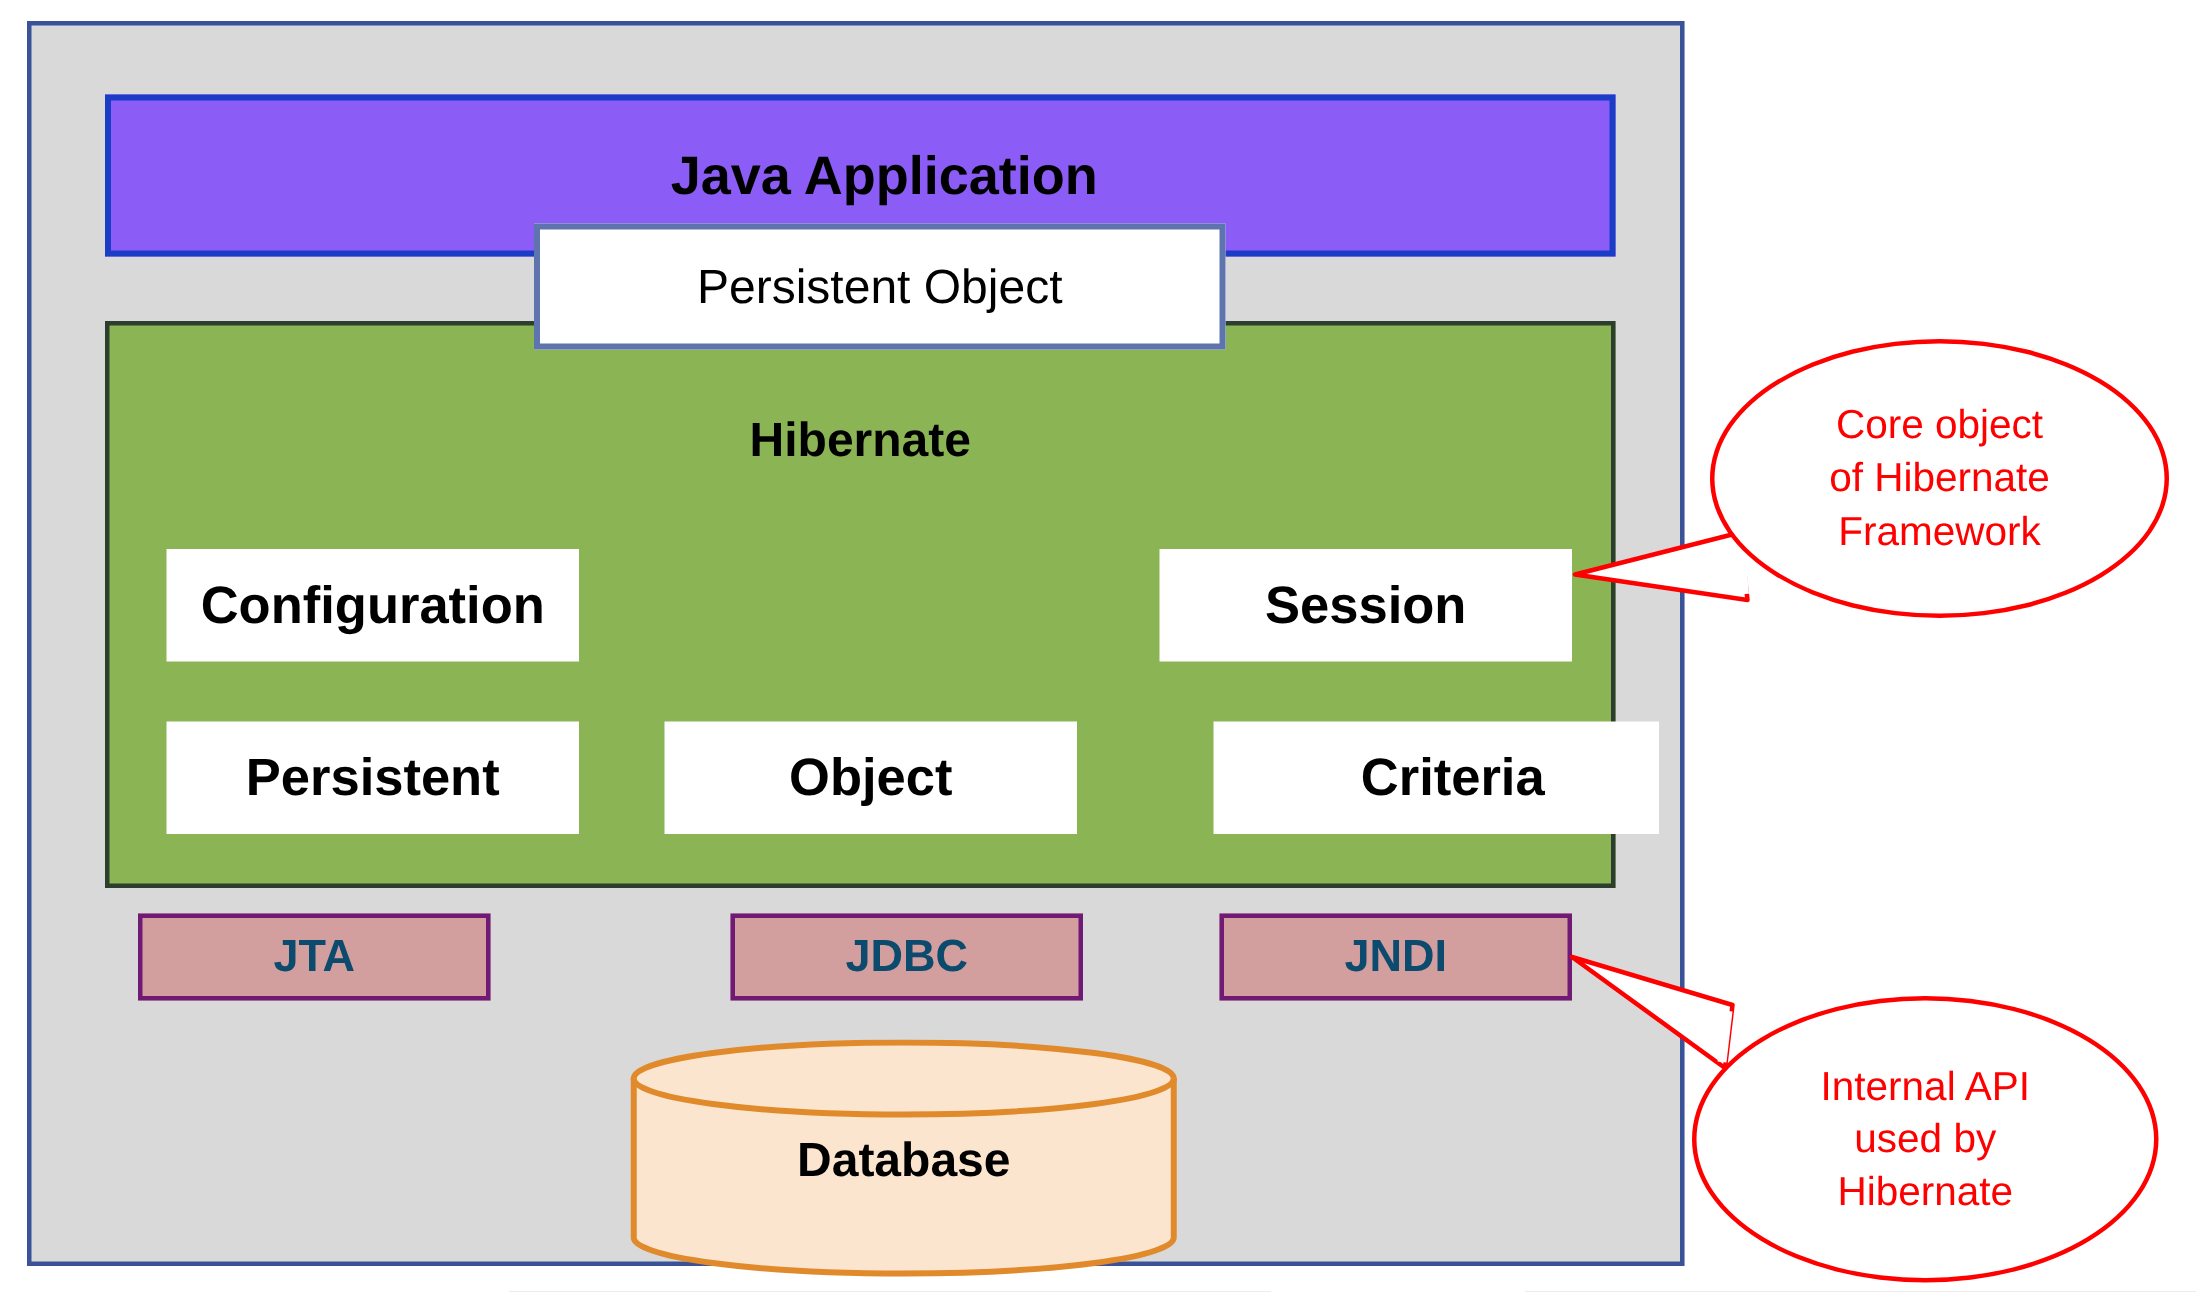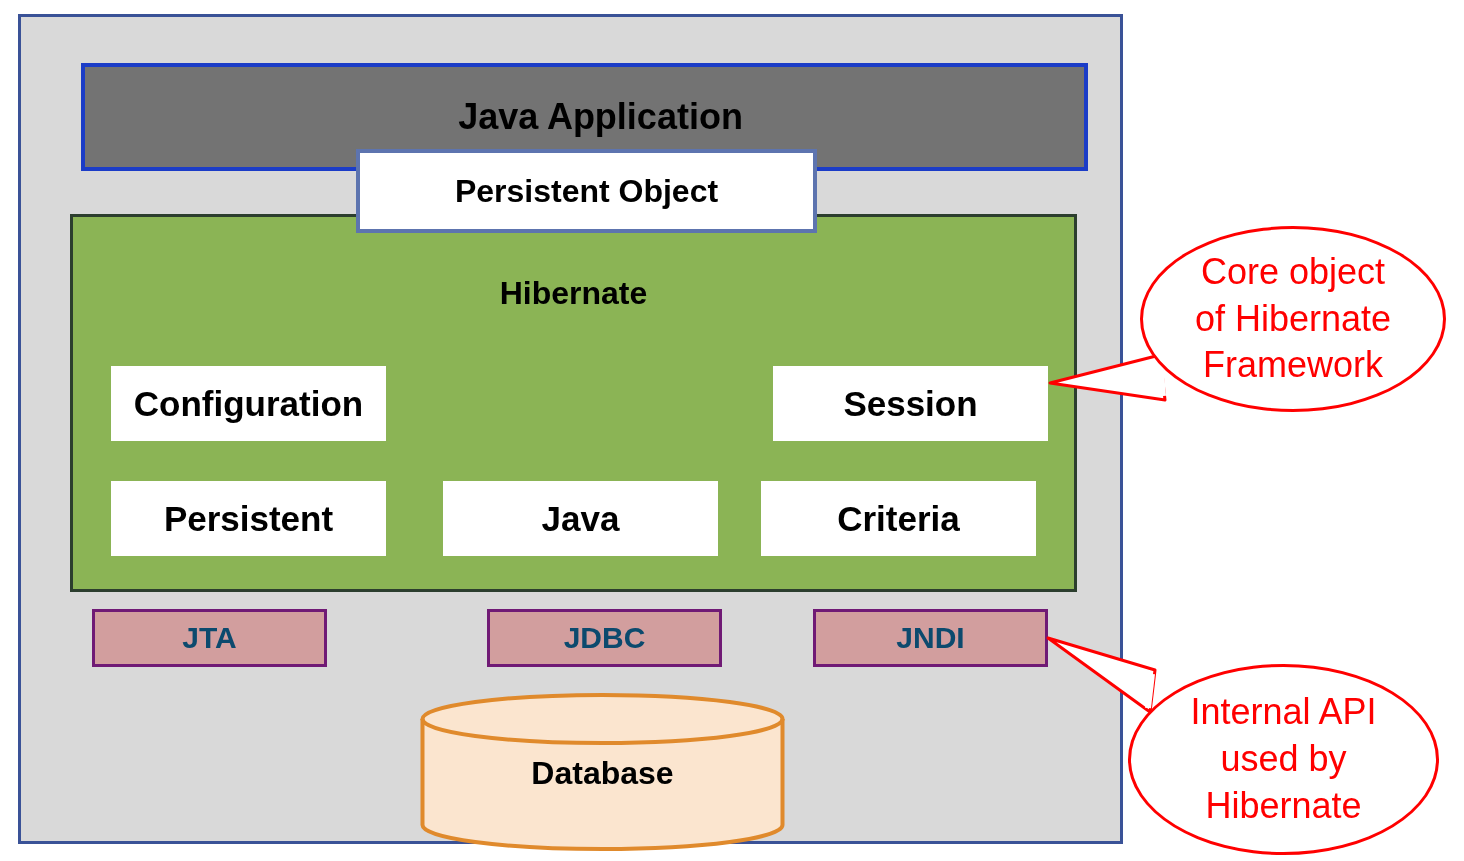--- a/index.html
+++ b/index.html
@@ -15,25 +15,25 @@
     left: 18px;
     top: 14px;
     width: 1105px;
     height: 830px;
     background: #d9d9d9;
     border: 3px solid #3a5297;
     box-sizing: border-box;
   }
   .java-app {
     position: absolute;
-    left: 60px;
+    left: 49px;
     top: 46px;
     width: 1007px;
     height: 108px;
-    background: #737373;
+    background: #8b5cf6;
     border: 4px solid #1b3cc7;
     box-sizing: border-box;
     display: flex;
     align-items: center;
     justify-content: center;
     font-size: 36px;
     font-weight: 700;
     color: #000;
     padding-left: 32px;
   }
@@ -43,21 +43,21 @@
     top: 132px;
     width: 461px;
     height: 84px;
     background: #ffffff;
     border: 4px solid #5d74af;
     box-sizing: border-box;
     display: flex;
     align-items: center;
     justify-content: center;
     font-size: 32px;
-    font-weight: 700;
+    font-weight: 400;
     color: #000;
     z-index: 5;
   }
   .hibernate {
     position: absolute;
     left: 49px;
     top: 197px;
     width: 1007px;
     height: 378px;
     background: #8bb455;
@@ -98,21 +98,21 @@
     justify-content: center;
     font-size: 30px;
     font-weight: 700;
     color: #0c4a6e;
   }
   .callout {
     position: absolute;
     border: 3px solid #ff0000;
     border-radius: 50%;
     color: #ff0000;
-    font-size: 36px;
+    font-size: 27px;
     font-weight: 400;
     display: flex;
     align-items: center;
     justify-content: center;
     text-align: center;
     line-height: 1.3;
     background: #ffffff;
   }
   svg.tail {
     position: absolute;
@@ -146,22 +146,22 @@
 
 <div class="outer">
   <div class="java-app">Java Application</div>
   <div class="persistent">Persistent Object</div>
 
   <div class="hibernate">
     <div class="hib-title">Hibernate</div>
     <div class="hib-box" style="left:38px;  top:149px;">Configuration</div>
     <div class="hib-box" style="left:700px; top:149px;">Session</div>
     <div class="hib-box" style="left:38px;  top:264px;">Persistent</div>
-    <div class="hib-box" style="left:370px; top:264px;">Java</div>
-    <div class="hib-box" style="left:688px; top:264px;">Criteria</div>
+    <div class="hib-box" style="left:370px; top:264px;">Object</div>
+    <div class="hib-box" style="left:736px; top:264px;padding-left:22px;">Criteria</div>
   </div>
 
   <div class="api-box" style="left:71px;  top:592px;">JTA</div>
   <div class="api-box" style="left:792px; top:592px;">JNDI</div>
   <div class="api-box" style="left:466px; top:592px;">JDBC</div>
 
   <div class="db">
     <svg width="369" height="160">
       <ellipse cx="184.5" cy="26" rx="180" ry="24" fill="#fbe5cf" stroke="#e08a2c" stroke-width="4"></ellipse>
       <path d="M 4.5 26 L 4.5 132 A 180 24 0 0 0 364.5 132 L 364.5 26" fill="#fbe5cf" stroke="#e08a2c" stroke-width="4"></path>

